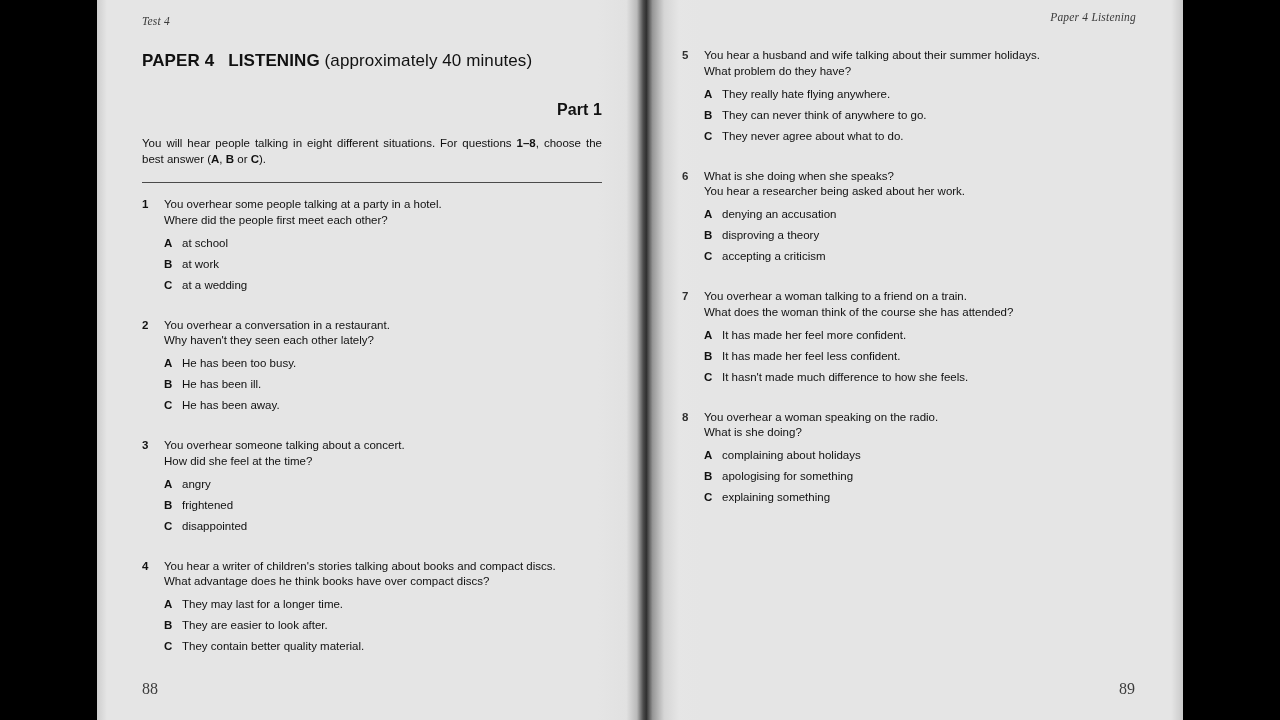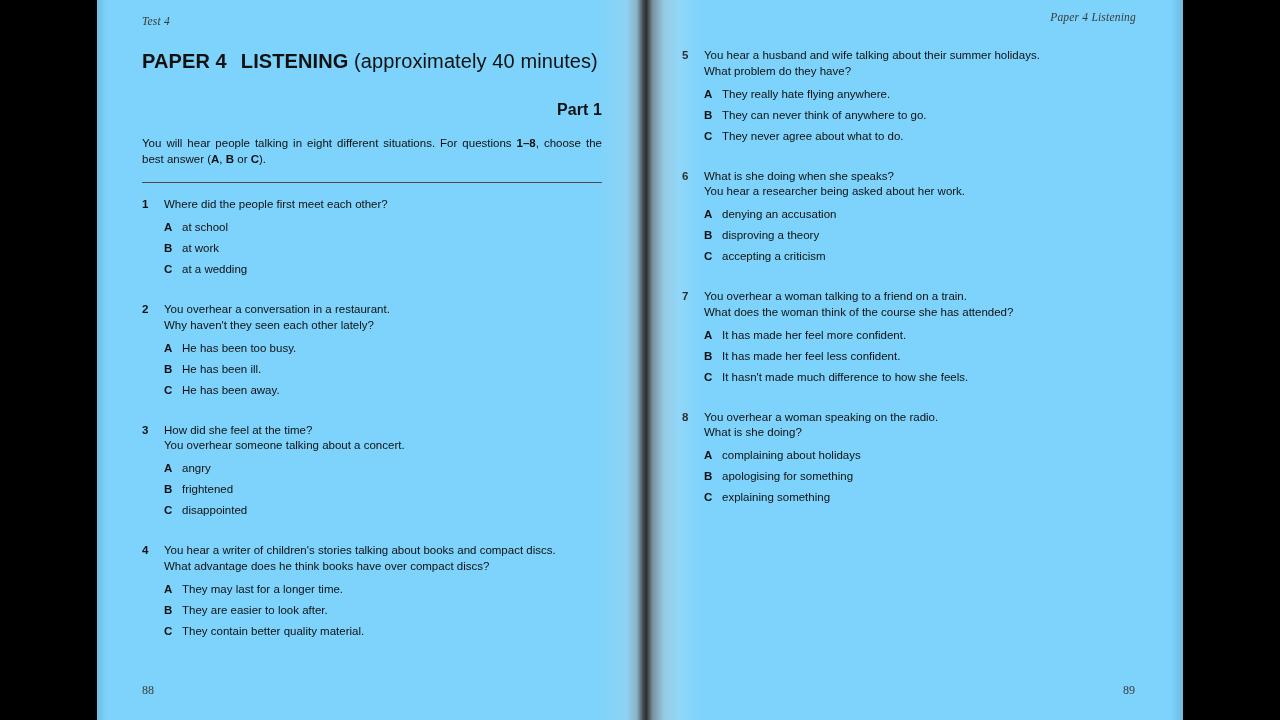--- a/index.html
+++ b/index.html
@@ -20,21 +20,21 @@
     width: 1280px;
     height: 720px;
     background: #000000;
   }
 
   
   .page {
     position: absolute;
     top: 0;
     height: 720px;
-    background: #7dd3fc;
+    background: #e5e5e5;
     overflow: hidden;
   }
   .page-left  { left: 97px;  width: 546px; }
   .page-right { left: 643px; width: 540px; }
 
   
   .gutter {
     position: absolute;
     top: 0;
     left: 597px;
@@ -74,37 +74,37 @@
     white-space: nowrap;
   }
   .runhead-left  { left: 45px;  top: 15px; }
   .runhead-right { right: 47px; top: 11px; }
 
   
   .folio {
     position: absolute;
     bottom: 22px;
     font-family: "Liberation Serif", serif;
-    font-size: 12px;
+    font-size: 16px;
     color: #3c3c3c;
   }
   .folio-left  { left: 45px; }
   .folio-right { right: 48px; }
 
   
   .lp-body {
     position: absolute;
     left: 45px;
     top: 52px;
     width: 460px;
     color: #111111;
   }
 
   .paper-title {
-    font-size: 20px;
+    font-size: 17px;
     line-height: 18px;
     margin: 0 0 0 0;
     letter-spacing: 0.1px;
   }
   .paper-title .b { font-weight: bold; }
   .paper-title .sp { display: inline-block; width: 14px; }
   .paper-title .reg { font-weight: normal; }
 
   .part-heading {
     text-align: right;
@@ -199,20 +199,21 @@
         <span>You will hear people talking in eight different situations. For questions </span><b>1–8</b><span>, choose the best answer (</span><b>A</b><span>, </span><b>B</b><span> or </span><b>C</b><span>).</span>
       </div>
 
       <hr class="rule">
 
       <div class="lp-questions" id="left-questions">
           <div class="qblock">
             <div class="q-head">
               <div class="q-num">1</div>
               <div class="q-stem">
+                <span class="q-line">You overhear some people talking at a party in a hotel.</span>
                 <span class="q-line">Where did the people first meet each other?</span>
               </div>
             </div>
             <div class="options">
               <div class="opt">
                 <div class="opt-letter">A</div>
                 <div class="opt-text">at school</div>
               </div>
               <div class="opt">
                 <div class="opt-letter">B</div>
@@ -244,22 +245,22 @@
               <div class="opt">
                 <div class="opt-letter">C</div>
                 <div class="opt-text">He has been away.</div>
               </div>
             </div>
           </div>
           <div class="qblock">
             <div class="q-head">
               <div class="q-num">3</div>
               <div class="q-stem">
+                <span class="q-line">You overhear someone talking about a concert.</span>
                 <span class="q-line">How did she feel at the time?</span>
-                <span class="q-line">You overhear someone talking about a concert.</span>
               </div>
             </div>
             <div class="options">
               <div class="opt">
                 <div class="opt-letter">A</div>
                 <div class="opt-text">angry</div>
               </div>
               <div class="opt">
                 <div class="opt-letter">B</div>
                 <div class="opt-text">frightened</div>

